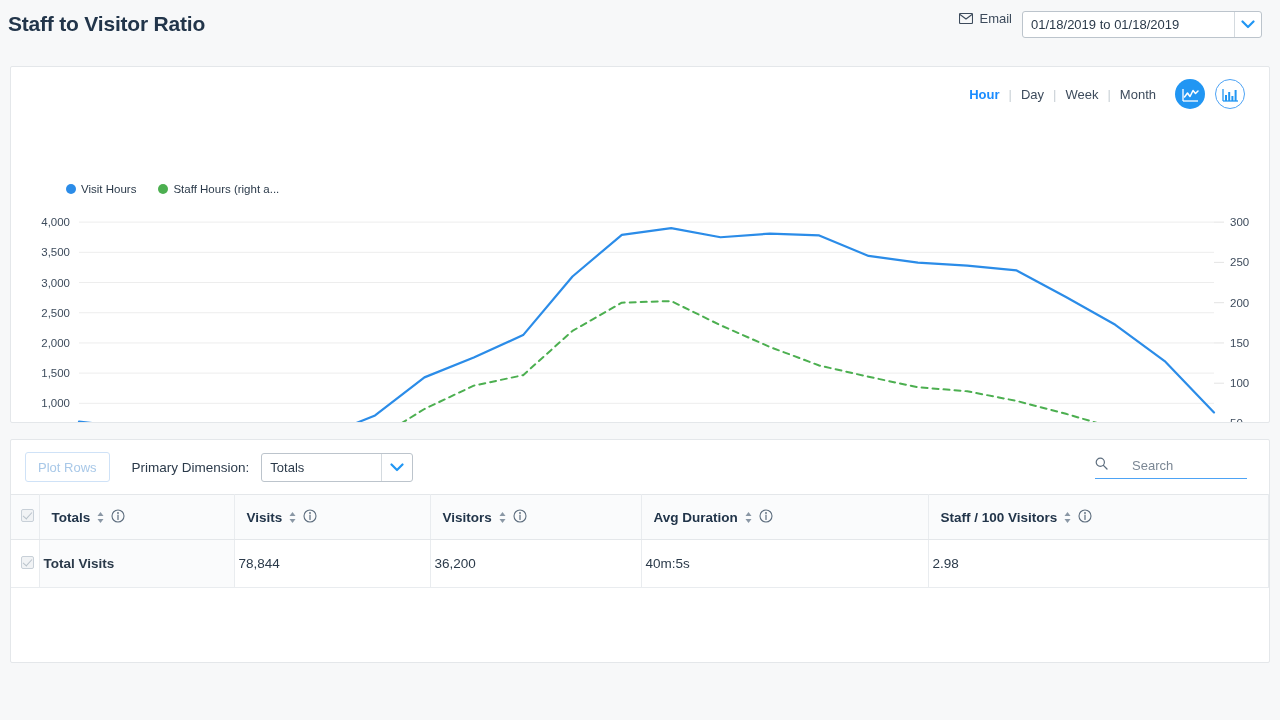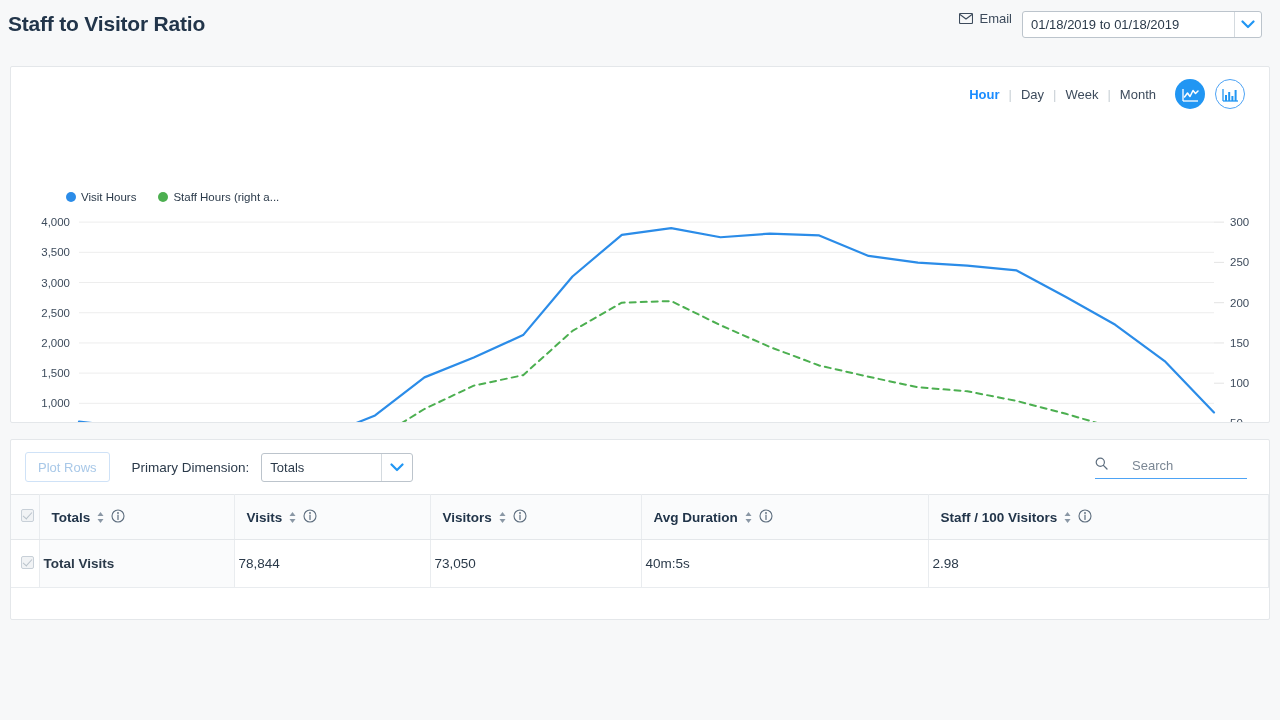--- a/index.html
+++ b/index.html
@@ -98,39 +98,39 @@
     width: 30px; height: 30px;
     border-radius: 50%;
     display: flex; align-items: center; justify-content: center;
     cursor: pointer;
   }
   .chart-type-btn.active { background: #2196f3; }
   .chart-type-btn.inactive { background: #fff; border: 1px solid #4da3f5; }
 
   .legend {
     position: absolute;
-    top: 124px; left: 55px;
+    top: 116px; left: 55px;
     display: flex;
     align-items: center;
     gap: 22px;
     font-size: 11.5px;
     color: #2b3a4a;
   }
   .legend-item { display: flex; align-items: center; gap: 5px; white-space: nowrap; }
   .legend-dot { width: 10px; height: 10px; border-radius: 50%; display: inline-block; }
 
   .chart-area { position: absolute; top: 0; left: 0; width: 100%; height: 100%; }
 
   
   .table-panel {
     margin: 16px 10px 0 10px;
     background: #fff;
     border: 1px solid #e4e7ea;
     border-radius: 2px;
-    height: 181px;
+    height: 224px;
   }
   .table-controls {
     height: 54px;
     display: flex;
     align-items: center;
     padding: 0 14px;
     gap: 12px;
   }
   .plot-rows-btn {
     height: 30px;
@@ -451,19 +451,19 @@
         </th>
       </tr>
     </thead>
     <tbody>
       <tr>
         <td class="chk-col">
           <span class="row-chk"></span>
         </td>
         <td class="first-col">Total Visits</td>
         <td>78,844</td>
-        <td>73,050</td>
+        <td>36,200</td>
         <td>40m:5s</td>
         <td>2.98</td>
       </tr>
     </tbody>
   </table>
 </div>
 
 </body></html>

